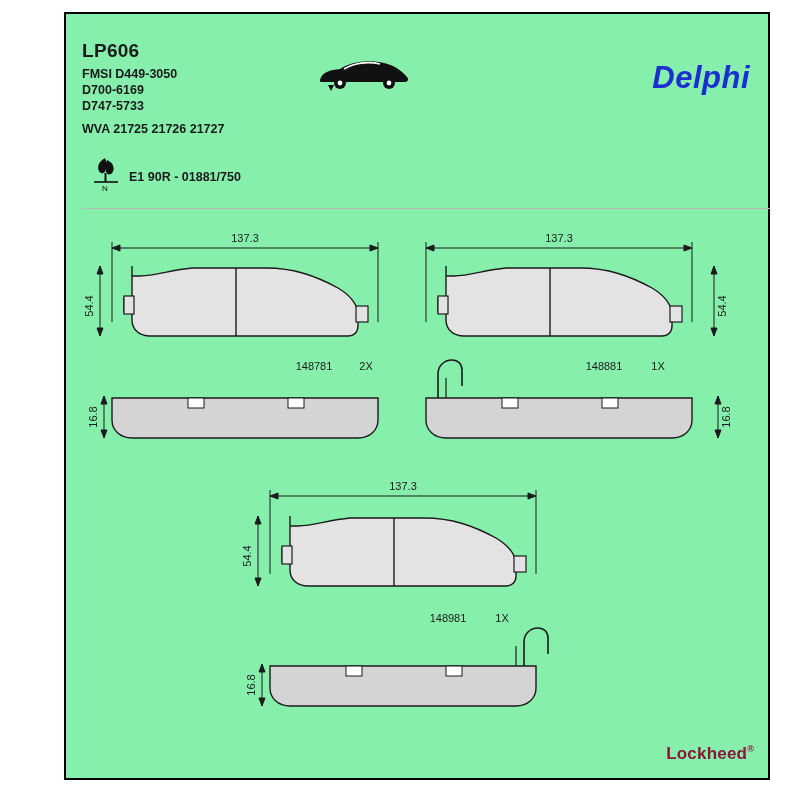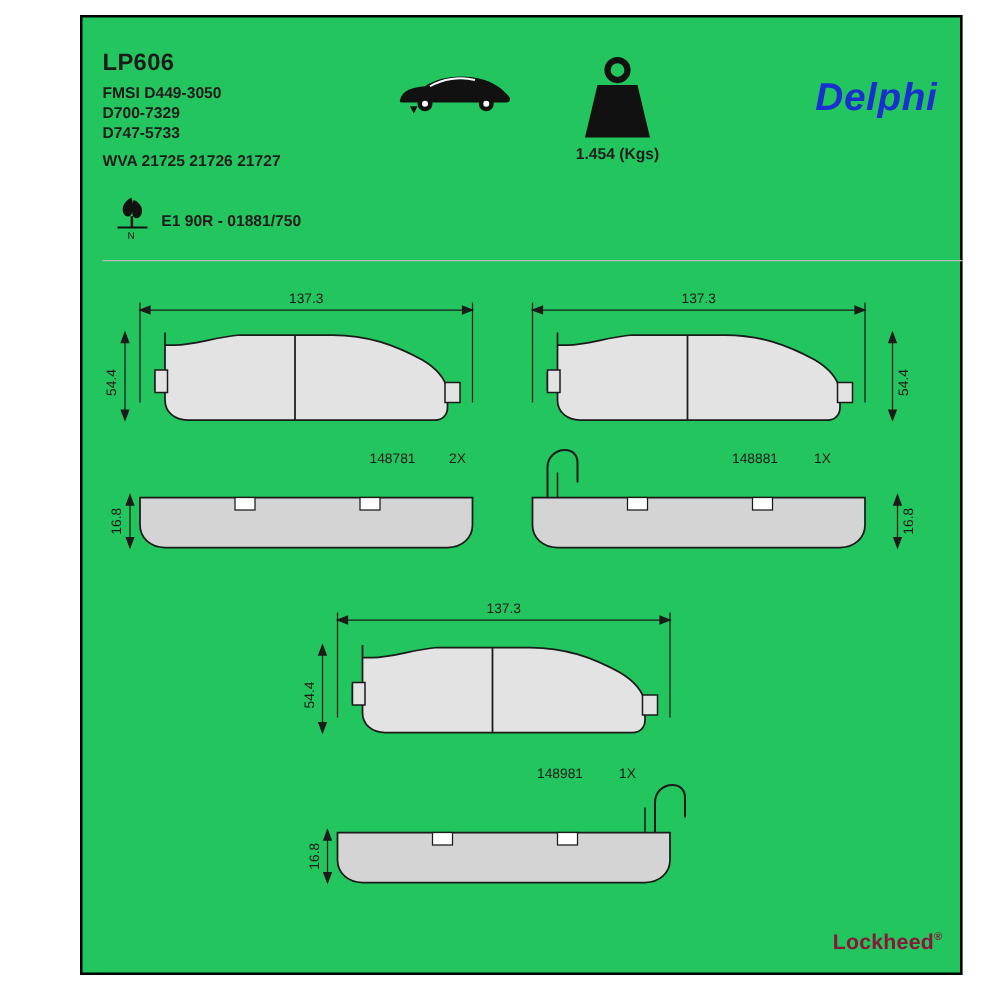--- a/index.html
+++ b/index.html
@@ -1,18 +1,18 @@
 <!DOCTYPE html>
 <html><head>
 <meta charset="utf-8">
 <style>
   html,body{margin:0;padding:0;background:#ffffff;}
   body{width:800px;height:800px;font-family:"Liberation Sans",sans-serif;color:#1b1b1b;}
   #sheet{position:relative;width:800px;height:800px;overflow:hidden;}
-  .frame{position:absolute;left:64px;top:12px;width:706px;height:768px;border:2px solid #000;background:#22c55e;box-sizing:border-box;}
+  .frame{position:absolute;left:64px;top:12px;width:706px;height:768px;border:2px solid #000;background:#86efac;box-sizing:border-box;}
   
   .watermark{position:absolute;left:0;top:255px;width:800px;text-align:center;font-size:128px;font-weight:bold;letter-spacing:6px;color:#dce6f2;user-select:none;line-height:1;font-family:"Liberation Sans",sans-serif;}
   
   .hdr{position:absolute;left:8px;top:8px;right:8px;height:176px;}
   .title{position:absolute;left:8px;top:18px;font-size:19px;font-weight:bold;letter-spacing:.3px;}
   .codes{position:absolute;left:8px;top:44px;font-size:12.5px;font-weight:bold;line-height:16px;}
   .wva{position:absolute;left:8px;top:100px;font-size:12.5px;font-weight:bold;text-align:center;}
   .ece{position:absolute;left:55px;top:148px;font-size:12.5px;font-weight:bold;}
   .leaf{position:absolute;left:14px;top:130px;width:36px;height:40px;}
   .car{position:absolute;left:240px;top:30px;width:100px;height:45px;}
@@ -32,21 +32,21 @@
 
   <div class="watermark">delphi</div>
 
   <div class="frame">
 
     <div class="hdr">
       <div class="title">LP606</div>
 
       <div class="codes">
         <div>FMSI D449-3050</div>
-        <div>D700-7329</div>
+        <div>D700-6169</div>
         <div>D747-5733</div>
       </div>
 
       <div class="wva">WVA 21725 21726 21727</div>
 
       <div class="leaf">
         <svg width="36" height="40" viewBox="0 0 36 40">
           <path d="M17 6 C12 9 9 13 10.5 18 C12 22 16 22.5 17.5 18.5 C19 14.5 18.5 9.5 17 6 Z" fill="#111"></path>
           <path d="M19 8 C24 10 27 15 25 19.5 C23.2 23.5 19 23.5 18 19.5 C17.2 16 17.6 11 19 8 Z" fill="#111"></path>
           <rect x="16.5" y="21" width="2" height="9" fill="#111"></rect>
@@ -62,27 +62,20 @@
           <path d="M6 28 C8 20 16 18 26 17 C36 10 54 7 70 11 C80 13 88 19 93 25 C95 27 94 30 91 30 L9 30 C6 30 5.5 29.5 6 28 Z" fill="#111"></path>
           <path d="M30 17 C40 11 54 9 66 12" stroke="#fff" stroke-width="1.6" fill="none"></path>
           <circle cx="26" cy="31" r="6" fill="#111"></circle>
           <circle cx="26" cy="31" r="2.4" fill="#fff"></circle>
           <circle cx="75" cy="31" r="6" fill="#111"></circle>
           <circle cx="75" cy="31" r="2.4" fill="#fff"></circle>
           <path d="M14 33 L20 33 L17 39 Z" fill="#111"></path>
         </svg>
       </div>
 
-      <div class="weight">
-        <svg width="120" height="72" viewBox="0 0 120 72">
-          <circle cx="60" cy="12" r="8" fill="none" stroke="#111" stroke-width="5"></circle>
-          <path d="M44 24 L76 24 L86 66 L34 66 Z" fill="#111"></path>
-        </svg>
-        <div class="wlabel">1.454 (Kgs)</div>
-      </div>
 
       <div class="brand">Delphi</div>
       <div class="hdr-rule"></div>
     </div>
 
     <svg width="702" height="580" viewBox="0 0 702 580" style="position:absolute;left:0;top:188px;">
       <g stroke="#1b1b1b" fill="none" stroke-width="1">
 
         <g>
 

